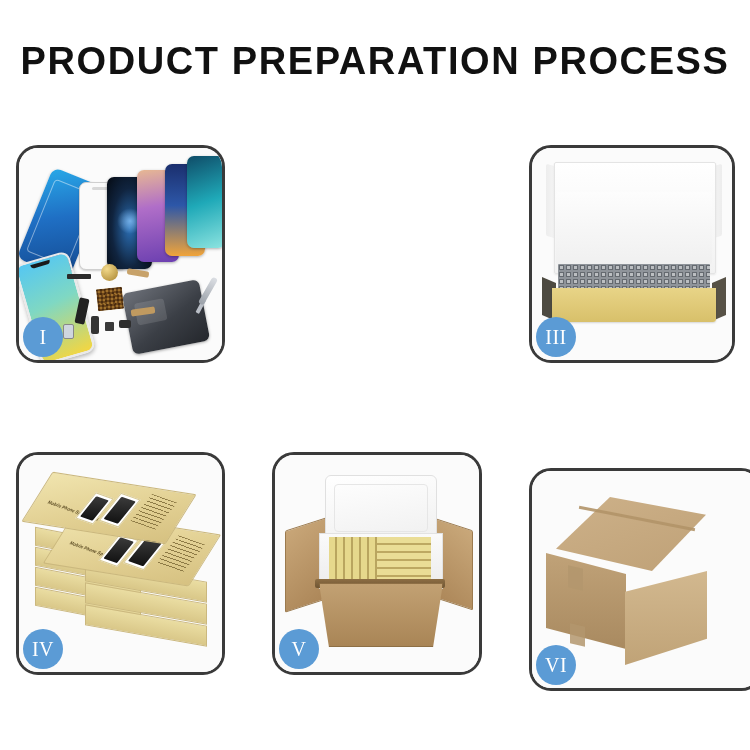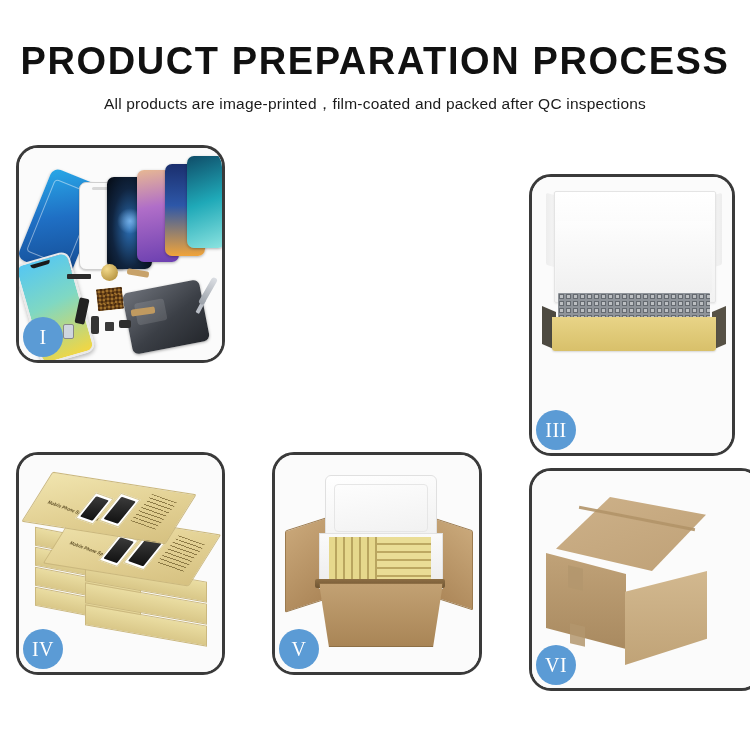--- a/index.html
+++ b/index.html
@@ -60,21 +60,21 @@
     font-family:"Liberation Serif", serif;
     font-size:20px;
     display:flex;align-items:center;justify-content:center;
     letter-spacing:.5px;
     z-index:9;
   }
 
   
   #p1{left:16px; top:145px; width:209px; height:218px;}
   #p2{left:272px;top:145px; width:210px; height:218px;}
-  #p3{left:529px;top:145px; width:206px; height:282px;margin-top:29px;}
+  #p3{left:529px;top:145px; width:206px; height:218px;}
   #p4{left:16px; top:452px; width:209px; height:223px;}
   #p5{left:272px;top:452px; width:210px; height:223px;}
   #p6{left:529px;top:468px; width:234px; height:223px;padding-left:36px;}
 
   
   .ph{position:absolute;border-radius:7px;}
   .p1-adh{left:14px;top:26px;width:56px;height:98px;
     background:linear-gradient(150deg,#29a9e8 0%,#1f6fc4 45%,#14498f 100%);
     transform:rotate(22deg);border-radius:8px;box-shadow:0 1px 3px rgba(0,0,0,.25);}
   .p1-adh:after{content:"";position:absolute;left:6px;top:10px;right:6px;bottom:10px;
@@ -229,21 +229,20 @@
   .c-tape2{position:absolute;left:38px;top:154px;width:15px;height:20px;
     background:#b3966d;opacity:.85;transform:skewY(14deg);}
 </style>
 </head>
 <body>
 
 <div class="page">
 
   <div class="header">
     <div class="title">PRODUCT PREPARATION PROCESS</div>
-    <div class="subtitle">All products are image-printed，film-coated and packed after QC inspections</div>
   </div>
 
   <div class="grid">
 
     <div class="panel" id="p1">
       <div class="clip">
         <div class="ph p1-adh"></div>
         <div class="ph p1-glass"></div>
         <div class="ph p1-blk"></div>
         <div class="ph p1-pur"></div>

